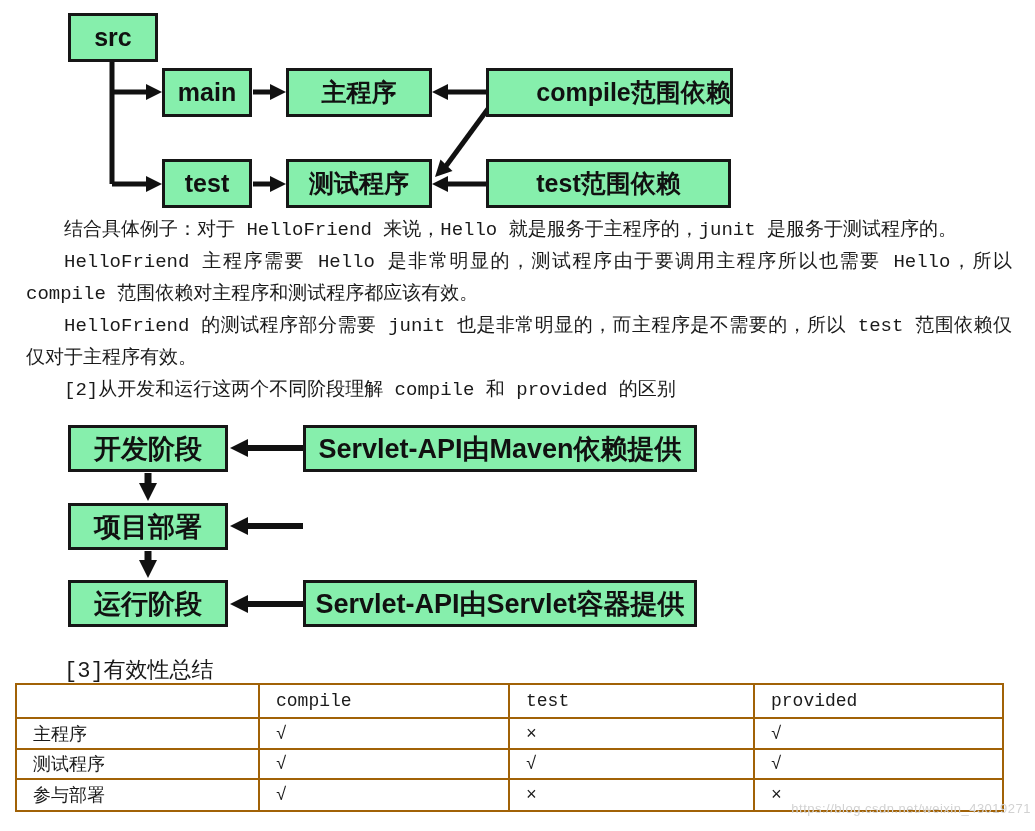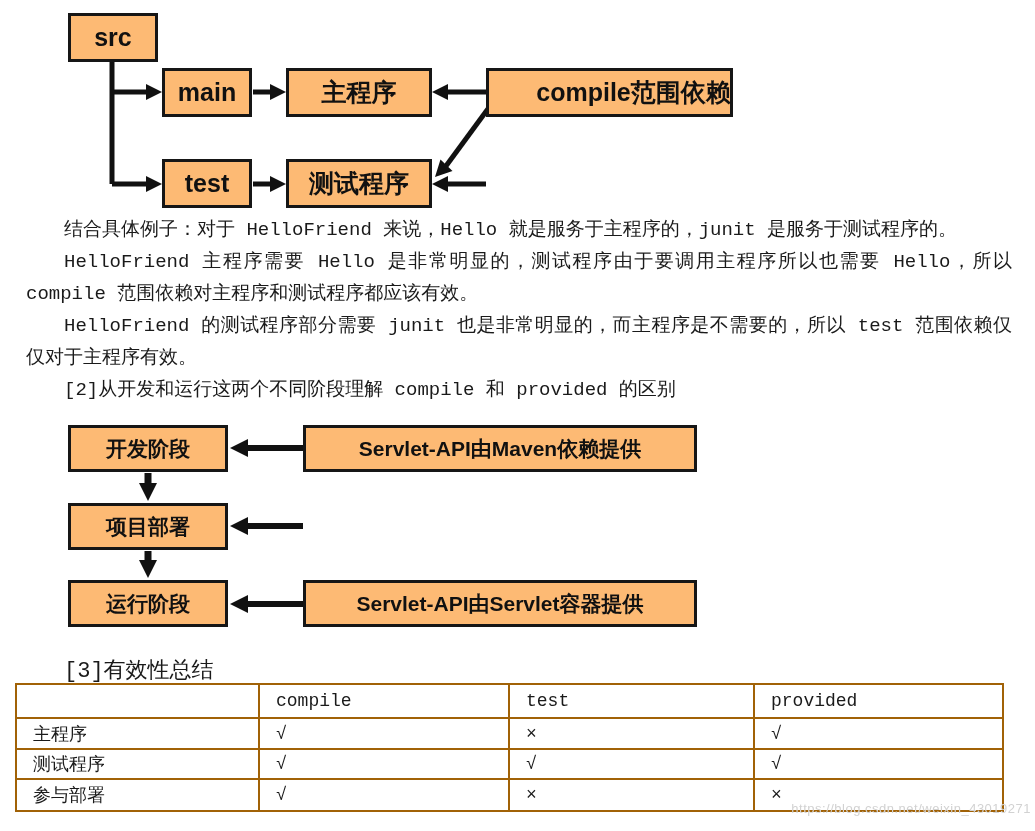--- a/index.html
+++ b/index.html
@@ -9,21 +9,21 @@
     width: 1035px;
     height: 831px;
     background: #ffffff;
     overflow: hidden;
     font-family: "Liberation Mono","DejaVu Sans Mono",serif;
     color: #1a1a1a;
   }
   
   .dbox {
     position: absolute;
-    background: #fdba74;
+    background: #86efac;
     border: 3px solid #161616;
     display: flex;
     align-items: center;
     justify-content: center;
     font-family: "Liberation Sans","DejaVu Sans",sans-serif;
     font-weight: bold;
     color: #111;
     white-space: nowrap;
     text-align: center;
   }
@@ -42,21 +42,21 @@
     top: 214px;
     width: 986px;
     font-size: 19px;
     line-height: 32px;
     text-align: justify;
   }
   #bodytext p { text-indent: 2em; }
 
   
   #diagram2 { position: absolute; left: 0; top: 420px; width: 1035px; height: 232px; }
-  #diagram2 .dbox { font-size: 21px; }
+  #diagram2 .dbox { font-size: 27px; }
 
   
   #section3-label {
     position: absolute;
     left: 64px;
     top: 655px;
     font-size: 22px;
   }
   #summary-table {
     position: absolute;
@@ -125,20 +125,21 @@
 
       <line x1="486" y1="184" x2="447" y2="184" stroke-width="5"></line>
       <polygon points="432,184 448,176 448,192"></polygon>
     </svg>
     <div class="dbox" style="left:68px;  top:13px;  width:90px;  height:49px;">src</div>
     <div class="dbox" style="left:162px; top:68px;  width:90px;  height:49px;">main</div>
     <div class="dbox" style="left:286px; top:68px;  width:146px; height:49px;">主程序</div>
     <div class="dbox" style="left:486px; top:68px;  width:247px; height:49px;padding-left:48px;">compile范围依赖</div>
     <div class="dbox" style="left:162px; top:159px; width:90px;  height:49px;">test</div>
     <div class="dbox" style="left:286px; top:159px; width:146px; height:49px;">测试程序</div>
+    <div class="dbox" style="left:486px; top:159px; width:245px; height:49px;">test范围依赖</div>
   </div>
 
   <div id="bodytext">
     <p>结合具体例子：对于 HelloFriend 来说，Hello 就是服务于主程序的，junit 是服务于测试程序的。</p>
     <p>HelloFriend 主程序需要 Hello 是非常明显的，测试程序由于要调用主程序所以也需要 Hello，所以 compile 范围依赖对主程序和测试程序都应该有效。</p>
     <p>HelloFriend 的测试程序部分需要 junit 也是非常明显的，而主程序是不需要的，所以 test 范围依赖仅仅对于主程序有效。</p>
     <p>[2]从开发和运行这两个不同阶段理解 compile 和 provided 的区别</p>
   </div>
 
   <div id="diagram2">

